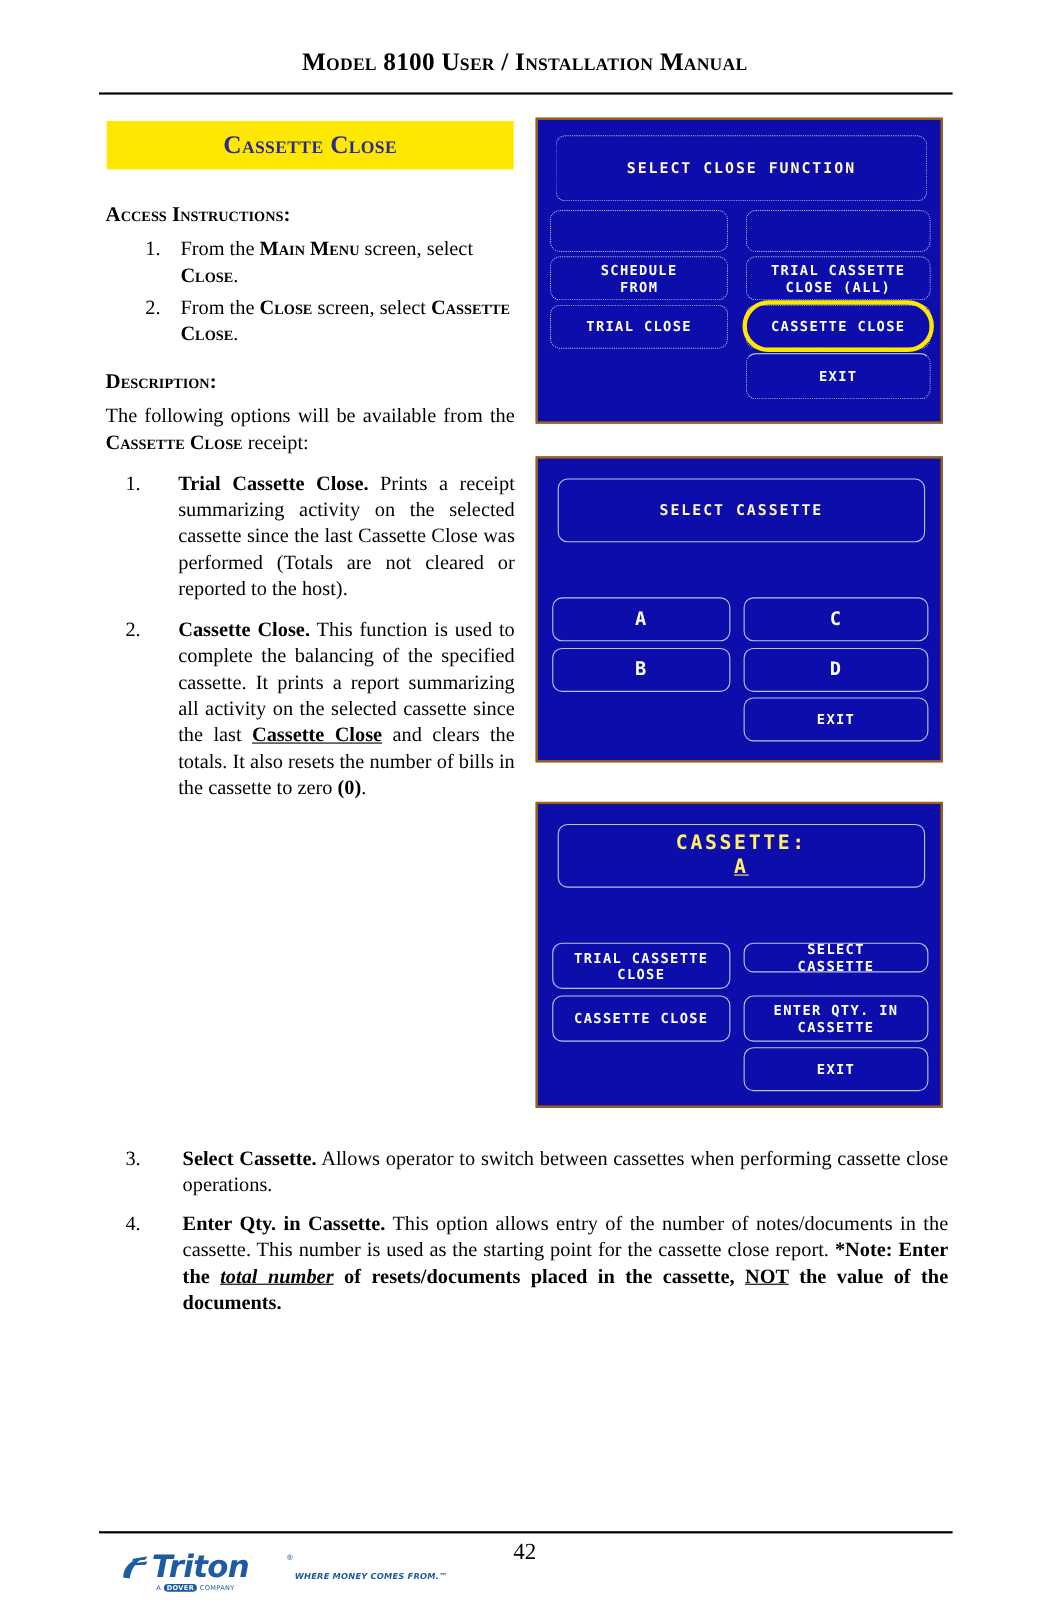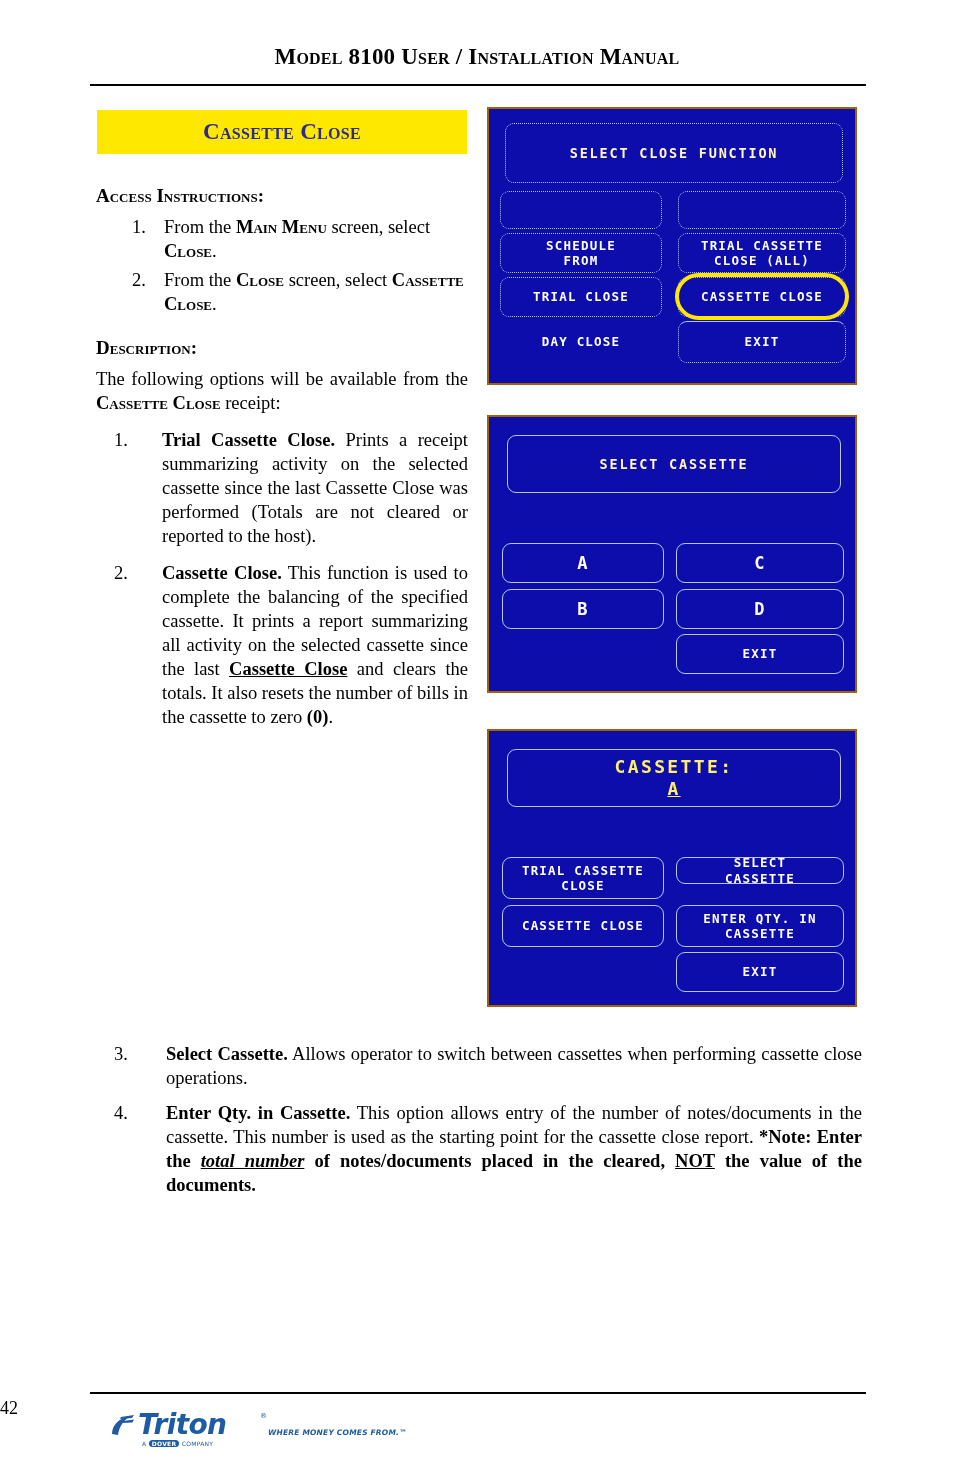--- a/index.html
+++ b/index.html
@@ -134,21 +134,21 @@
   .col-full ol.numlist > li { padding-left:56px; margin-bottom:11px; }
   .col-full ol.numlist > li .num { left:4px; }
 
   
   .footer-rule {
     position:absolute; left:90px; top:1392px; width:776px; height:2px;
     background:#000;
   }
   .page-no {
     position:absolute; left:0; top:1398px; width:954px;
-    font-size:18px; font-family:"Liberation Serif", serif;
+    text-align:center; font-size:21px; font-family:"Liberation Serif", serif;
   }
   .logo {
     position:absolute; left:110px; top:1408px; width:230px; height:44px;
   }
   .logo .swoosh {
     position:absolute; left:0; top:6px; width:26px; height:24px;
   }
   .logo .word {
     position:absolute; left:28px; top:0px;
     font-family:"DejaVu Sans", sans-serif;
@@ -227,21 +227,20 @@
 
   <div class="btn dotted" style="left:11px; top:124px; width:162px; height:40px; white-space:pre-line;">SCHEDULE
 FROM</div>
   <div class="btn dotted" style="left:189px; top:124px; width:168px; height:40px; white-space:pre-line;">TRIAL CASSETTE
 CLOSE (ALL)</div>
 
   <div class="btn dotted" style="left:11px; top:168px; width:162px; height:40px;">TRIAL CLOSE</div>
   <div class="btn dotted" style="left:189px; top:168px; width:168px; height:40px;">CASSETTE CLOSE</div>
   <div class="hl-oval" style="left:186px; top:164px; width:174px; height:47px;"></div>
 
-  <div class="btn noborder" style="left:11px; top:212px; width:162px; height:42px;">DAY CLOSE</div>
   <div class="btn dotted" style="left:189px; top:212px; width:168px; height:42px; border-top-style:solid;">EXIT</div>
 </div>
 
 <div class="atm atm-2">
 
   <div class="btn solid titlebar" style="left:18px; top:18px; width:334px; height:58px;">SELECT CASSETTE</div>
 
   <div class="btn solid" style="left:13px; top:126px; width:162px; height:40px; font-size:17px;">A</div>
   <div class="btn solid" style="left:187px; top:126px; width:168px; height:40px; font-size:17px;">C</div>
 
@@ -269,21 +268,21 @@
 
   <div class="btn solid" style="left:187px; top:221px; width:168px; height:40px;">EXIT</div>
 </div>
 
 <div class="col-full">
   <ol class="numlist">
     <li>
       <span class="num">3.</span><b>Select Cassette.</b><span>  Allows operator to switch between cassettes when performing cassette close operations.</span>
     </li>
     <li>
-      <span class="num">4.</span><b>Enter Qty. in Cassette.</b><span>  This option allows entry of the number of notes/documents in the cassette. This number is used as the starting point for the cassette close report. </span><b>*Note: Enter the </b><b class="ul ital">total number</b><b> of notes/documents placed in the cleared, </b><b class="ul">NOT</b><b> the value of the documents.</b>
+      <span class="num">4.</span><b>Enter Qty. in Cassette.</b><span>  This option allows entry of the number of notes/documents in the cassette. This number is used as the starting point for the cassette close report. </span><b>*Note: Enter the </b><b class="ul ital">total number</b><b> of resets/documents placed in the cassette, </b><b class="ul">NOT</b><b> the value of the documents.</b>
     </li>
   </ol>
 </div>
 
 <div class="footer-rule"></div>
 <div class="page-no">42</div>
 
 <div class="logo">
   <svg class="swoosh" viewBox="0 0 26 24">
     <path d="M2 20 C2 11, 9 4, 20 2 C13 7, 9 13, 8 21 Z" fill="#1d5ba4"></path>

